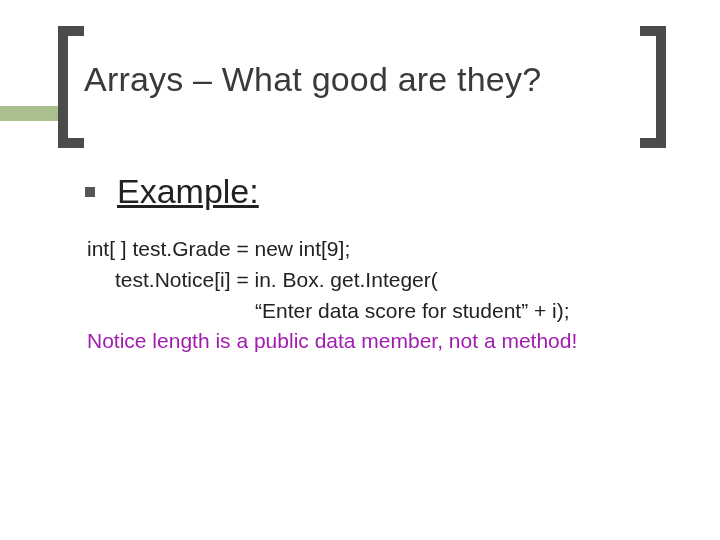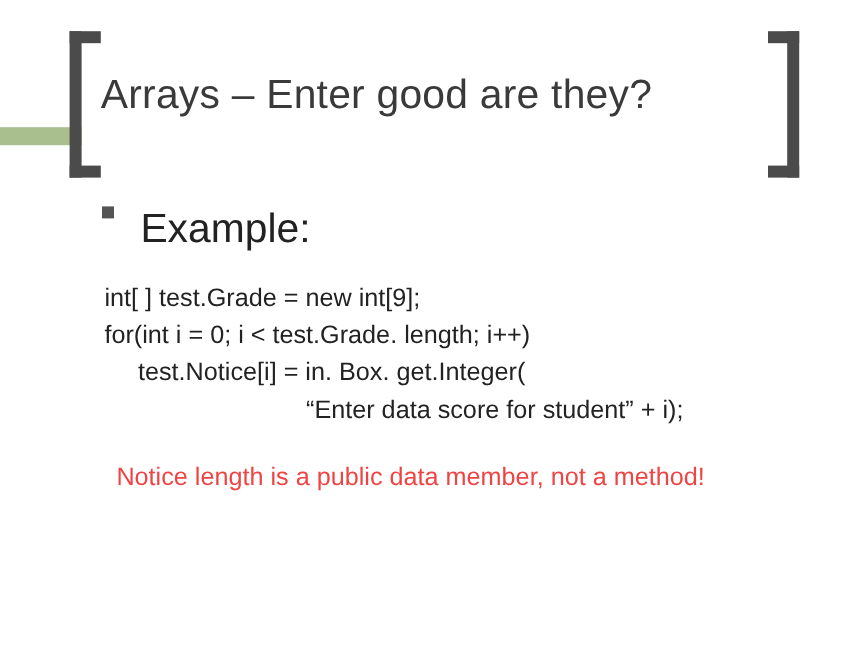--- a/index.html
+++ b/index.html
@@ -9,57 +9,56 @@
   .bracket-left { position: absolute; left: 58px; top: 26px; width: 26px; height: 122px; }
   .bracket-left .top { position: absolute; left: 0; top: 0; width: 26px; height: 10px; background: #4b4b4b; }
   .bracket-left .side { position: absolute; left: 0; top: 0; width: 10px; height: 122px; background: #4b4b4b; }
   .bracket-left .bot { position: absolute; left: 0; bottom: 0; width: 26px; height: 10px; background: #4b4b4b; }
   .bracket-right { position: absolute; left: 640px; top: 26px; width: 26px; height: 122px; }
   .bracket-right .top { position: absolute; right: 0; top: 0; width: 26px; height: 10px; background: #4b4b4b; }
   .bracket-right .side { position: absolute; right: 0; top: 0; width: 10px; height: 122px; background: #4b4b4b; }
   .bracket-right .bot { position: absolute; right: 0; bottom: 0; width: 26px; height: 10px; background: #4b4b4b; }
   .title { position: absolute; left: 84px; top: 60px; font-size: 34px; color: #3a3a3a; font-weight: 400; letter-spacing: 0.2px; }
   .body { position: absolute; left: 85px; top: 172px; width: 560px; color: #222; }
-  .example-row { display: flex; margin-bottom: 22px; }
+  .example-row { display: flex; align-items: center; margin-bottom: 22px; text-decoration: underline; }
   .bullet { width: 10px; height: 10px; background: #555; margin-right: 22px; flex-shrink: 0; }
   .example-label { font-size: 34px; color: #222; }
-  .code { font-size: 21px; line-height: 1.48; color: #222; margin-left: 2px; margin-bottom: 26px; }
+  .code { font-size: 21px; line-height: 1.48; color: #222; margin-left: 2px; }
   .code .l1 { }
   .code .l2 { }
   .code .l3 { padding-left: 28px; }
   .code .l4 { padding-left: 168px; }
-  .note { font-size: 21px; line-height: 1.45; color: #ef4444; margin-left: 12px; padding-left: 42px; text-indent: -42px; width: 540px; }
+  .note { font-size: 21px; line-height: 1.45; color: #a21caf; margin-left: 2px; padding-left: 42px; text-indent: -42px; width: 540px; }
 </style>
 </head>
 <body>
 
 <div class="slide">
   <div class="green-stripe"></div>
 
   <div class="bracket-left">
     <div class="top"></div>
       <div class="side"></div>
       <div class="bot"></div>
   </div>
   <div class="bracket-right">
     <div class="top"></div>
       <div class="side"></div>
       <div class="bot"></div>
   </div>
 
-  <div class="title">Arrays – Enter good are they?</div>
+  <div class="title">Arrays – What good are they?</div>
 
   <div class="body">
     <div class="example-row">
       <div class="bullet"></div>
       <div class="example-label">Example:</div>
     </div>
 
     <div class="code">
       <div class="l1">int[ ] test.Grade = new int[9];</div>
-      <div class="l2">for(int i = 0; i &lt; test.Grade. length; i++)</div>
       <div class="l3">test.Notice[i] = in. Box. get.Integer(</div>
       <div class="l4">“Enter data score for student” + i);</div>
     </div>
 
     <div class="note">Notice length is a public data member, not a method!</div>
   </div>
 </div>
 
 </body></html>

